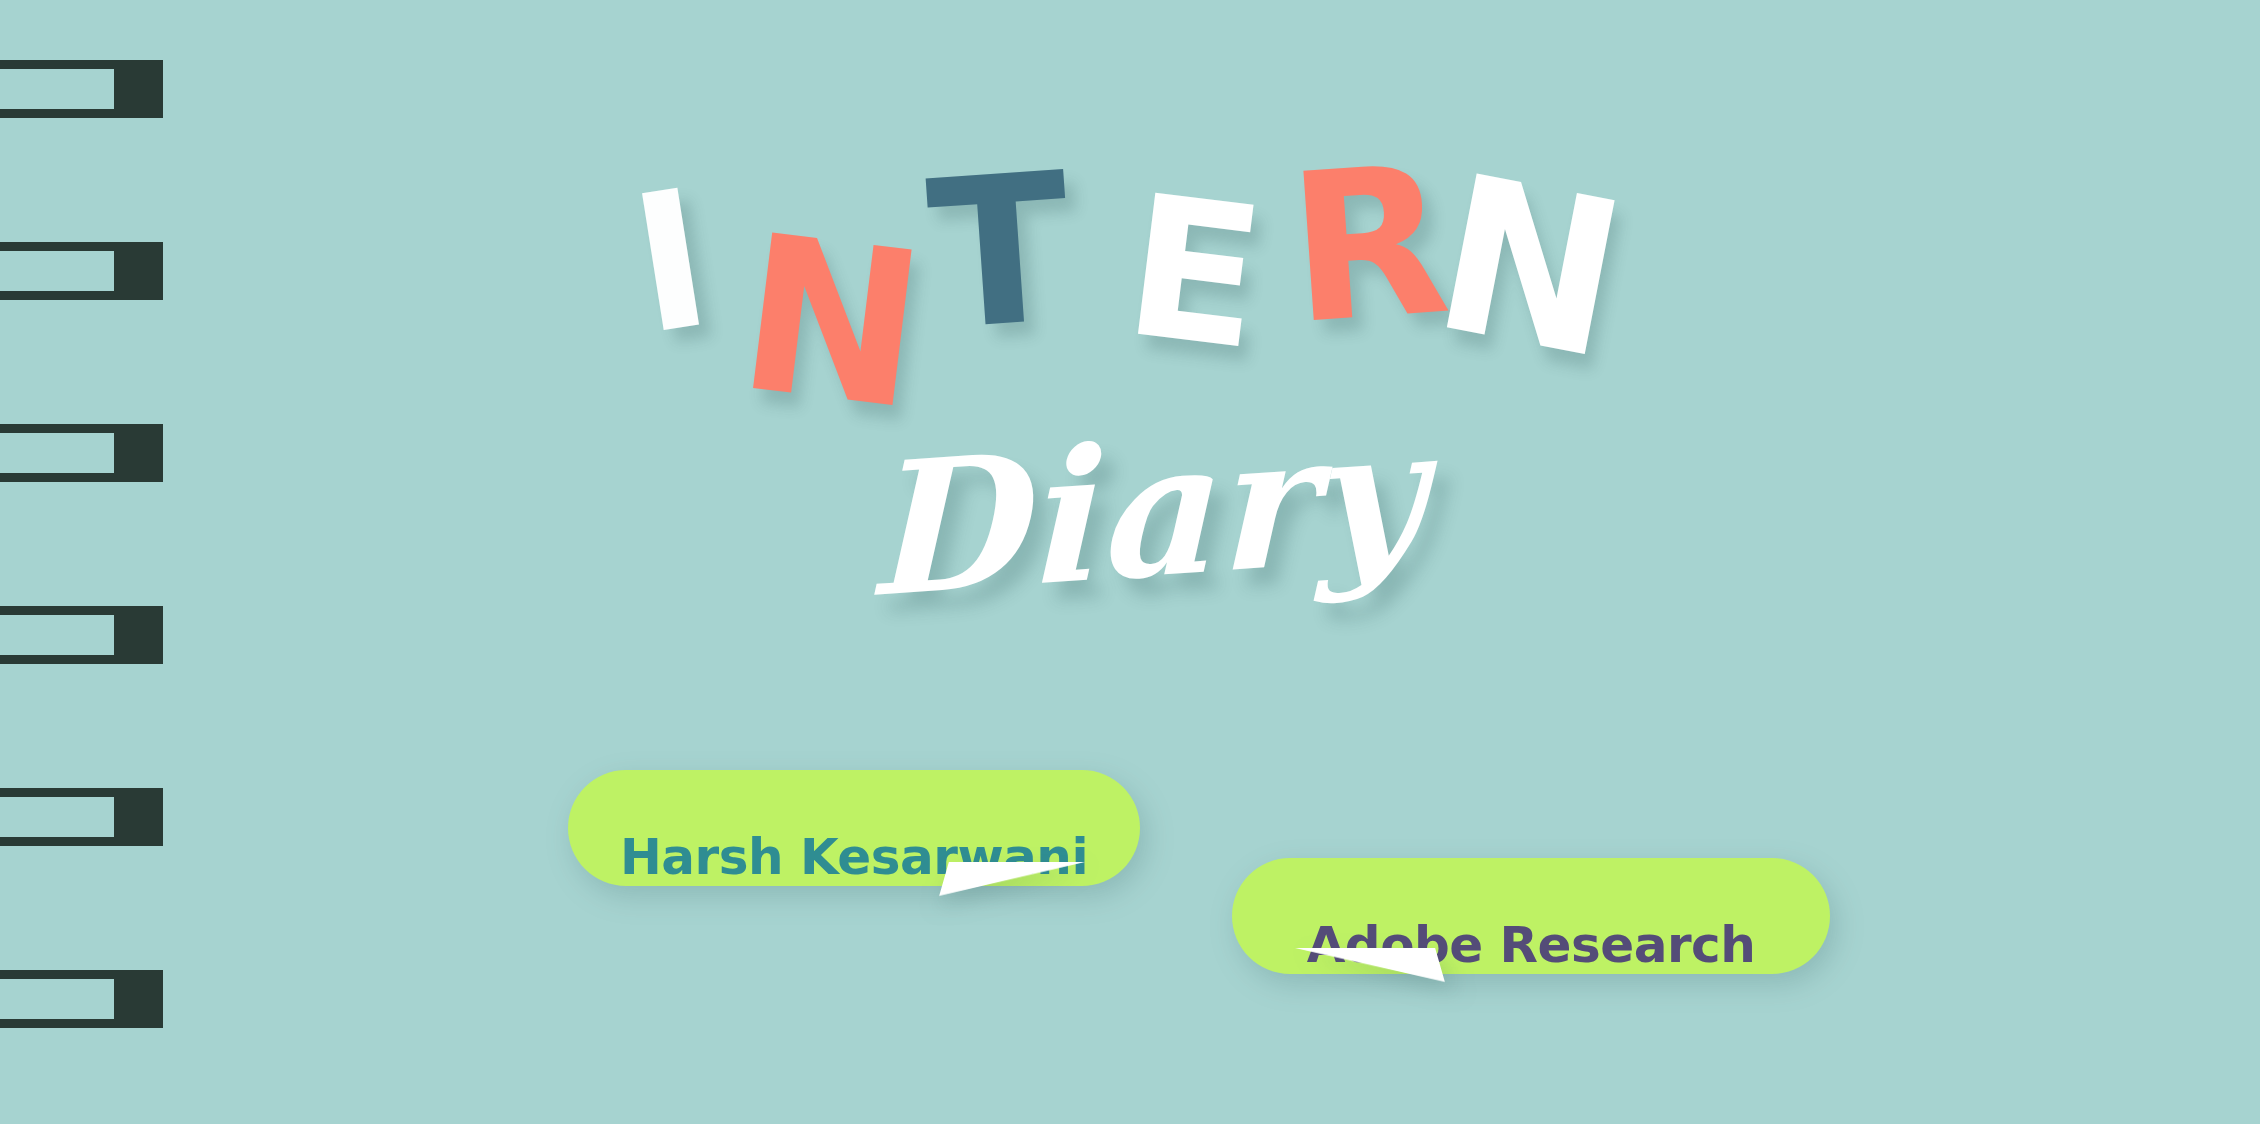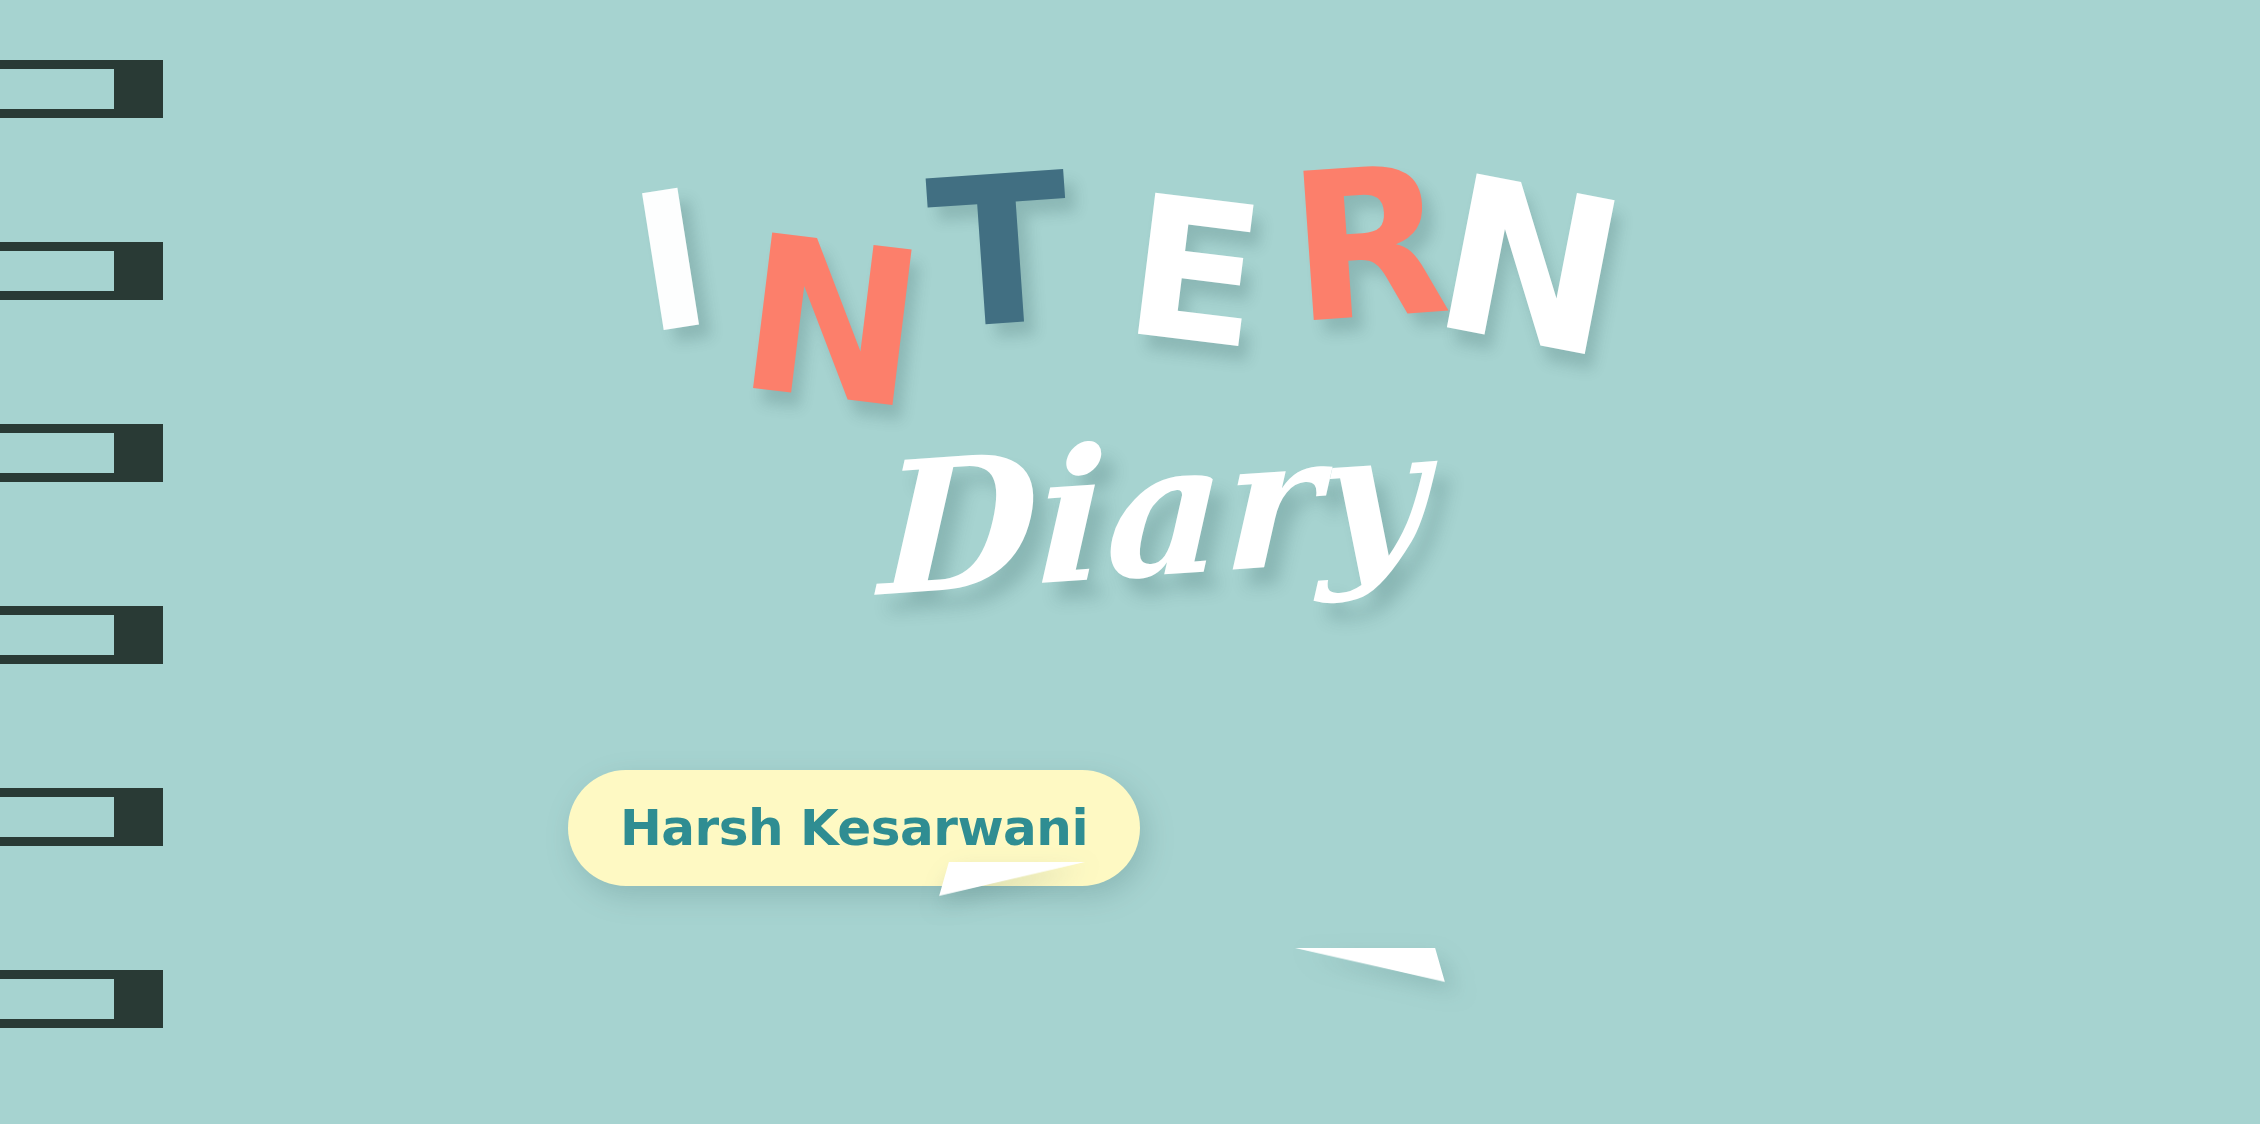--- a/index.html
+++ b/index.html
@@ -79,24 +79,24 @@
     line-height: 1;
     color: #ffffff;
     transform: rotate(-4deg) skewX(-6deg);
     text-shadow: 14px 18px 16px rgba(40,85,85,0.22);
     user-select: none;
   }
 
   
   .bubble {
     position: absolute;
-    background: #fef9c3;
+    background: #bef264;
     border-radius: 999px;
     display: flex;
-    align-items: center;
+    align-items: flex-end;
     justify-content: center;
     filter: drop-shadow(6px 10px 14px rgba(40,85,85,0.20));
   }
   .bubble-text {
     font-family: "DejaVu Sans", sans-serif;
     font-weight: bold;
     white-space: nowrap;
     user-select: none;
   }
   .bubble-tail {
@@ -182,15 +182,18 @@
     <span class="letter l-n2">N</span>
   </div>
 
   <div class="diary">Diary</div>
 
   <div class="bubble" id="bubble-name">
     <span class="bubble-text">Harsh Kesarwani</span>
   </div>
   <div class="bubble-tail" id="tail-name"></div>
 
+  <div class="bubble" id="bubble-org">
+    <span class="bubble-text">Adobe Research</span>
+  </div>
   <div class="bubble-tail" id="tail-org"></div>
 
 </div>
 
 </body></html>

